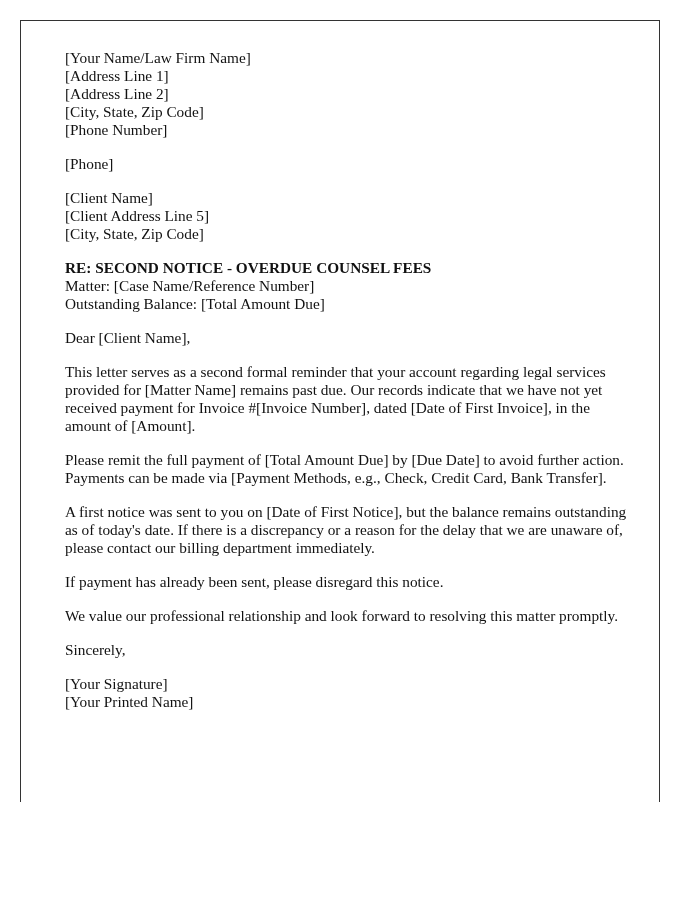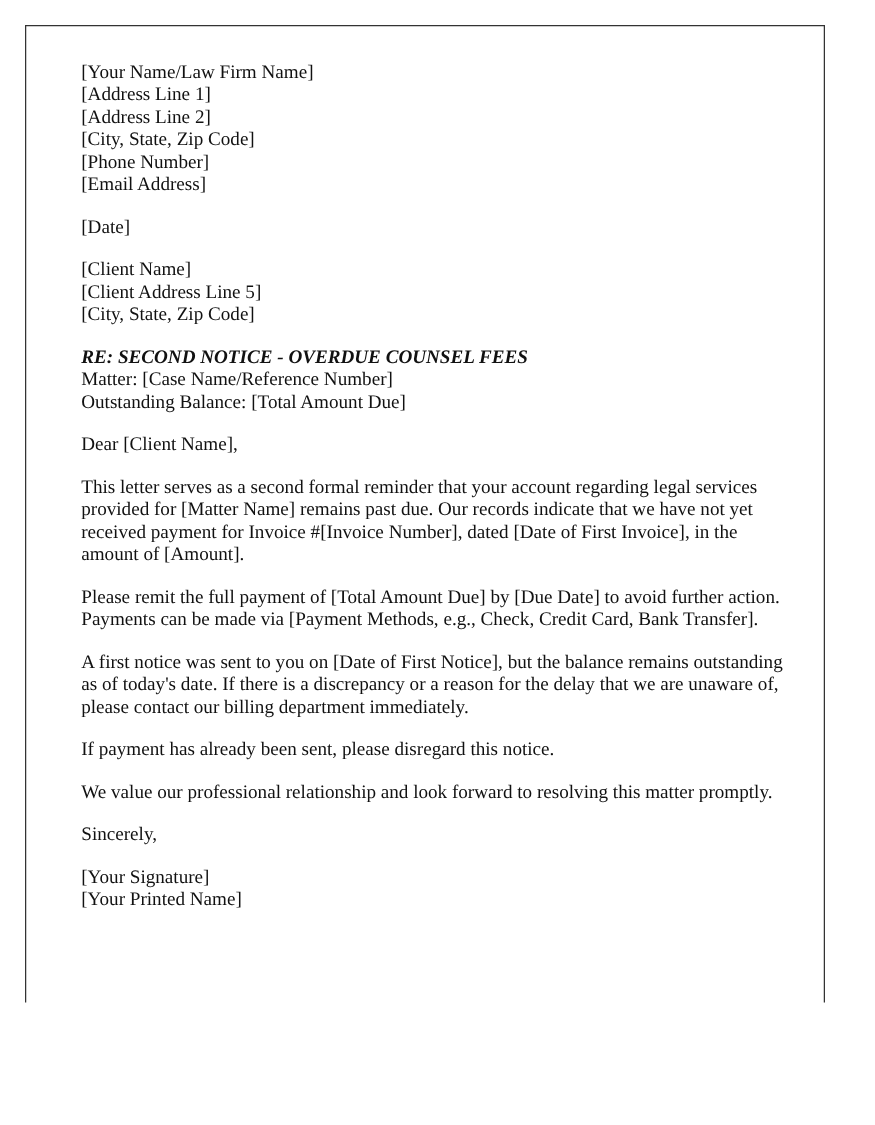--- a/index.html
+++ b/index.html
@@ -5,39 +5,38 @@
   html, body { margin:0; padding:0; background:#ffffff; }
   body { width:700px; height:900px; position:relative; overflow:hidden;
          font-family:"Liberation Serif", "DejaVu Serif", serif; color:#111; }
   .page { position:absolute; left:20px; top:20px; width:640px; height:782px;
           border-left:1px solid #333; border-right:1px solid #333; border-top:1px solid #333;
           box-sizing:border-box; }
   .content { position:absolute; left:44px; top:28px; width:590px; font-size:15.3px; line-height:18px; }
   .block { margin:0 0 16px 0; }
   .line { display:block; white-space:nowrap; }
   p { margin:0 16px 16px 0;font-family:Liberation Serif, serif; }
-  .bold { font-weight:bold;font-style:italic; }
+  .bold { font-weight:bold; }
 </style>
 </head>
 <body>
 
 <div class="page">
   <div class="content">
 
     <div class="block">
       <span class="line">[Your Name/Law Firm Name]</span>
       <span class="line">[Address Line 1]</span>
       <span class="line">[Address Line 2]</span>
       <span class="line">[City, State, Zip Code]</span>
       <span class="line">[Phone Number]</span>
-      <span class="line">[Email Address]</span>
     </div>
 
     <div class="block">
-      <span class="line">[Date]</span>
+      <span class="line">[Phone]</span>
     </div>
 
     <div class="block">
       <span class="line">[Client Name]</span>
       <span class="line">[Client Address Line 5]</span>
       <span class="line">[City, State, Zip Code]</span>
     </div>
 
     <div class="block">
       <span class="line bold">RE: SECOND NOTICE - OVERDUE COUNSEL FEES</span>

